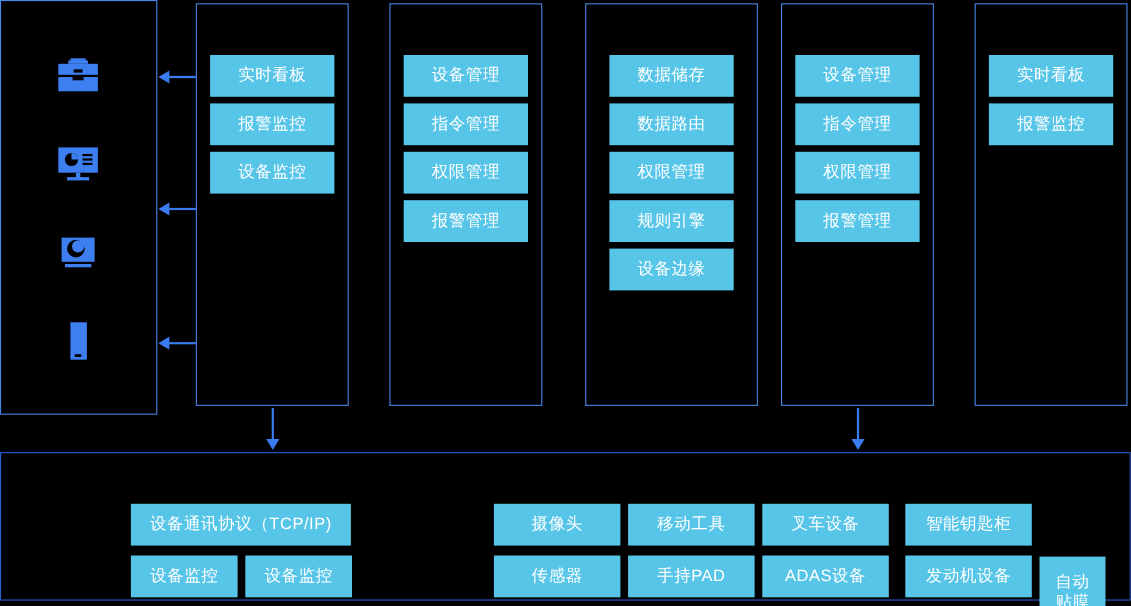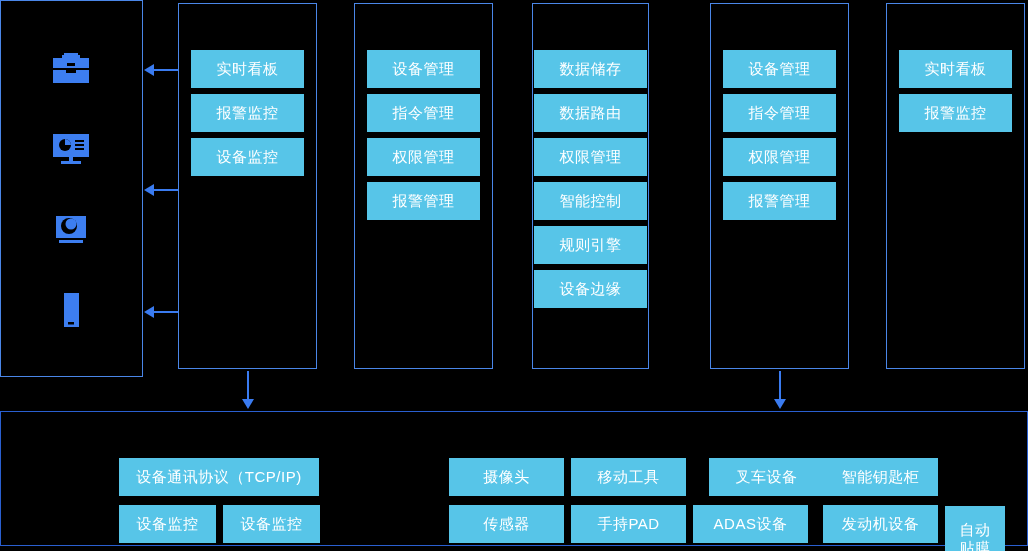--- a/index.html
+++ b/index.html
@@ -212,26 +212,25 @@
 
   <div class="col-box" style="left:354px; top:3px; width:139px; height:366px;">
     <div class="col-inner">
       <div class="chip col-chip">设备管理</div>
       <div class="chip col-chip">指令管理</div>
       <div class="chip col-chip">权限管理</div>
       <div class="chip col-chip">报警管理</div>
     </div>
   </div>
 
-  <div class="col-box" style="left:532px; top:3px; width:117px; height:366px;">
+  <div class="col-box" style="left:532px; top:3px; width:157px; height:366px;">
     <div class="col-inner">
       <div class="chip col-chip">数据储存</div>
       <div class="chip col-chip">数据路由</div>
       <div class="chip col-chip">权限管理</div>
-      <div class="chip col-chip">智能控制</div>
       <div class="chip col-chip">规则引擎</div>
       <div class="chip col-chip">设备边缘</div>
     </div>
   </div>
 
   <div class="col-box" style="left:710px; top:3px; width:139px; height:366px;">
     <div class="col-inner">
       <div class="chip col-chip">设备管理</div>
       <div class="chip col-chip">指令管理</div>
       <div class="chip col-chip">权限管理</div>
@@ -259,21 +258,21 @@
     <div class="band-grid">
 
       <div class="chip band-chip" style="left:118px; top:46px; width:200px; height:38px;">设备通讯协议（TCP/IP)</div>
 
       <div class="chip band-chip" style="left:118px; top:93px; width:97px; height:38px;">设备监控</div>
 
       <div class="chip band-chip" style="left:222px; top:93px; width:97px; height:38px;">设备监控</div>
 
       <div class="chip band-chip" style="left:448px; top:46px; width:115px; height:38px;">摄像头</div>
       <div class="chip band-chip" style="left:570px; top:46px; width:115px; height:38px;">移动工具</div>
-      <div class="chip band-chip" style="left:692px; top:46px; width:115px; height:38px;margin-left:16px;">叉车设备</div>
+      <div class="chip band-chip" style="left:692px; top:46px; width:115px; height:38px;">叉车设备</div>
       <div class="chip band-chip" style="left:822px; top:46px; width:115px; height:38px;">智能钥匙柜</div>
 
       <div class="chip band-chip" style="left:448px; top:93px; width:115px; height:38px;">传感器</div>
       <div class="chip band-chip" style="left:570px; top:93px; width:115px; height:38px;">手持PAD</div>
       <div class="chip band-chip" style="left:692px; top:93px; width:115px; height:38px;">ADAS设备</div>
       <div class="chip band-chip" style="left:822px; top:93px; width:115px; height:38px;">发动机设备</div>
 
       <div class="chip band-chip multiline" style="left:944px; top:46px; width:60px; height:85px; flex-direction:column;margin-top:48px;">
           <div>自动</div>
           <div>贴膜</div>

